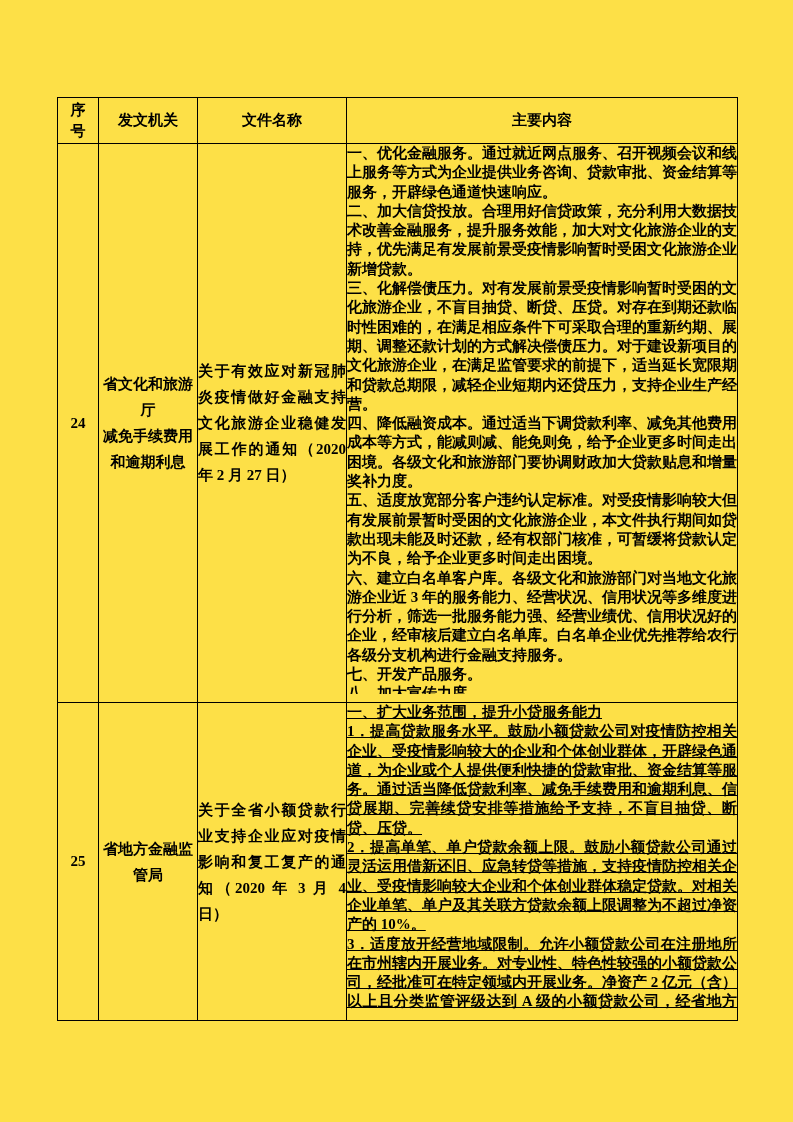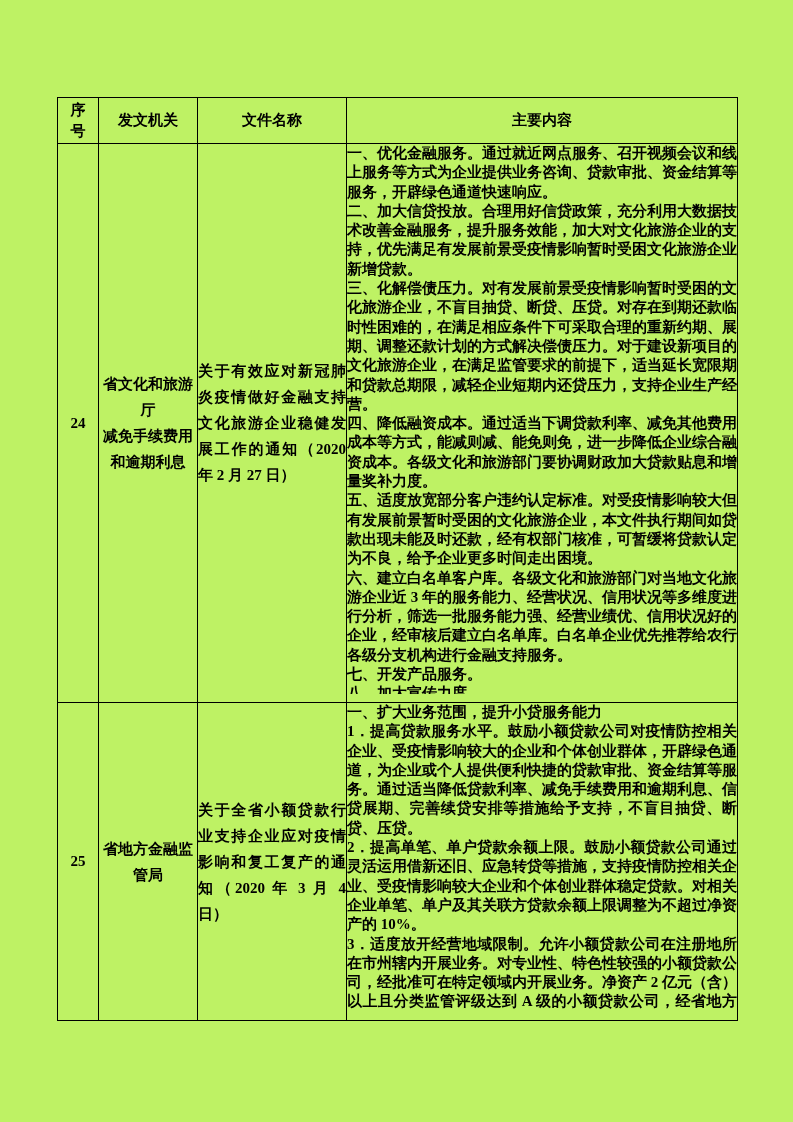--- a/index.html
+++ b/index.html
@@ -6,21 +6,21 @@
   html, body { margin: 0; padding: 0; }
   body {
     width: 793px; height: 1122px;
     background: #ffffff;
     font-family: "Liberation Serif", serif;
     color: #000000;
   }
   .page {
     position: relative;
     width: 793px; height: 1122px;
-    background: #bef264;
+    background: #fde047;
     overflow: hidden;
   }
   table.notice {
     position: absolute;
     left: 57px; top: 97px;
     width: 680px;
     border-collapse: collapse;
     table-layout: fixed;
   }
   table.notice th, table.notice td {
@@ -64,21 +64,21 @@
     padding: 4px 6px 0 6px;
   }
   .content-clip {
     overflow: hidden;
     font-size: 15px;
     font-weight: bold;
     line-height: 19.3px;
     text-align: justify;
   }
   .clip-r24 { height: 550px; }
-  .clip-r25 { height: 310px; }
+  .clip-r25 { height: 310px; text-decoration: underline; }
   .content-clip p { margin: 0; padding: 0; }
   tr.row-24 { height: 559px; }
   tr.row-25 { height: 318px; }
   .page-number {
     position: absolute;
     left: 57px; top: 1027px;
     width: 680px;
     text-align: center;
     font-size: 13px;
     color: #222222;
@@ -112,21 +112,21 @@
         <td class="cell-agency">
           <div>省文化和旅游厅</div>
           <div>减免手续费用和逾期利息</div>
         </td>
         <td class="cell-doc">关于有效应对新冠肺炎疫情做好金融支持文化旅游企业稳健发展工作的通知（2020 年 2 月 27 日）</td>
         <td class="cell-content">
           <div class="content-clip clip-r24">
             <p>一、优化金融服务。通过就近网点服务、召开视频会议和线上服务等方式为企业提供业务咨询、贷款审批、资金结算等服务，开辟绿色通道快速响应。</p>
             <p>二、加大信贷投放。合理用好信贷政策，充分利用大数据技术改善金融服务，提升服务效能，加大对文化旅游企业的支持，优先满足有发展前景受疫情影响暂时受困文化旅游企业新增贷款。</p>
             <p>三、化解偿债压力。对有发展前景受疫情影响暂时受困的文化旅游企业，不盲目抽贷、断贷、压贷。对存在到期还款临时性困难的，在满足相应条件下可采取合理的重新约期、展期、调整还款计划的方式解决偿债压力。对于建设新项目的文化旅游企业，在满足监管要求的前提下，适当延长宽限期和贷款总期限，减轻企业短期内还贷压力，支持企业生产经营。</p>
-            <p>四、降低融资成本。通过适当下调贷款利率、减免其他费用成本等方式，能减则减、能免则免，进一步降低企业综合融资成本。各级文化和旅游部门要协调财政加大贷款贴息和增量奖补力度。</p>
+            <p>四、降低融资成本。通过适当下调贷款利率、减免其他费用成本等方式，能减则减、能免则免，给予企业更多时间走出困境。各级文化和旅游部门要协调财政加大贷款贴息和增量奖补力度。</p>
             <p>五、适度放宽部分客户违约认定标准。对受疫情影响较大但有发展前景暂时受困的文化旅游企业，本文件执行期间如贷款出现未能及时还款，经有权部门核准，可暂缓将贷款认定为不良，给予企业更多时间走出困境。</p>
             <p>六、建立白名单客户库。各级文化和旅游部门对当地文化旅游企业近 3 年的服务能力、经营状况、信用状况等多维度进行分析，筛选一批服务能力强、经营业绩优、信用状况好的企业，经审核后建立白名单库。白名单企业优先推荐给农行各级分支机构进行金融支持服务。</p>
             <p>七、开发产品服务。</p>
             <p>八、加大宣传力度。</p>
           </div>
         </td>
       </tr>
       <tr class="row-25">
         <td class="cell-no">25</td>
         <td class="cell-agency">

